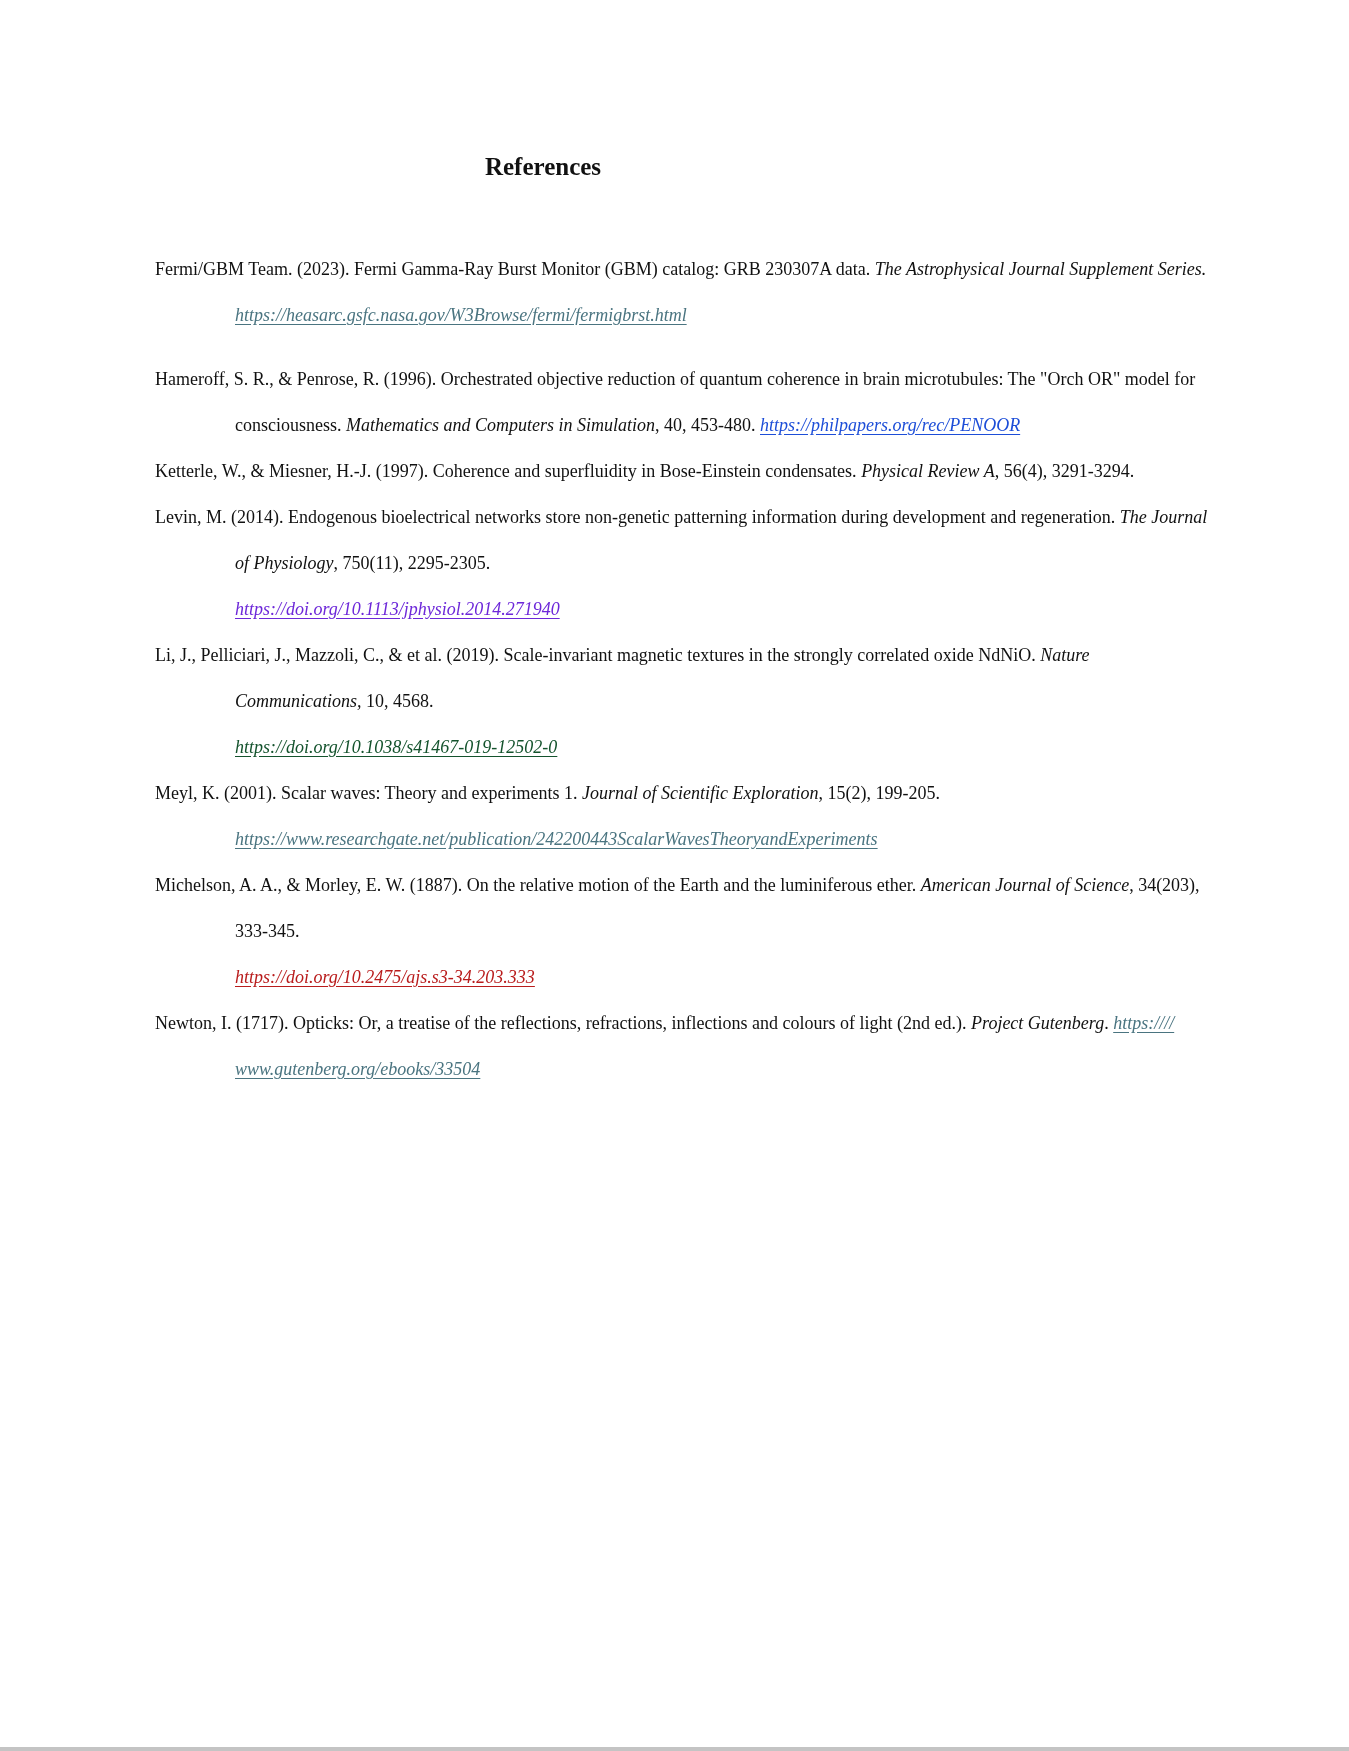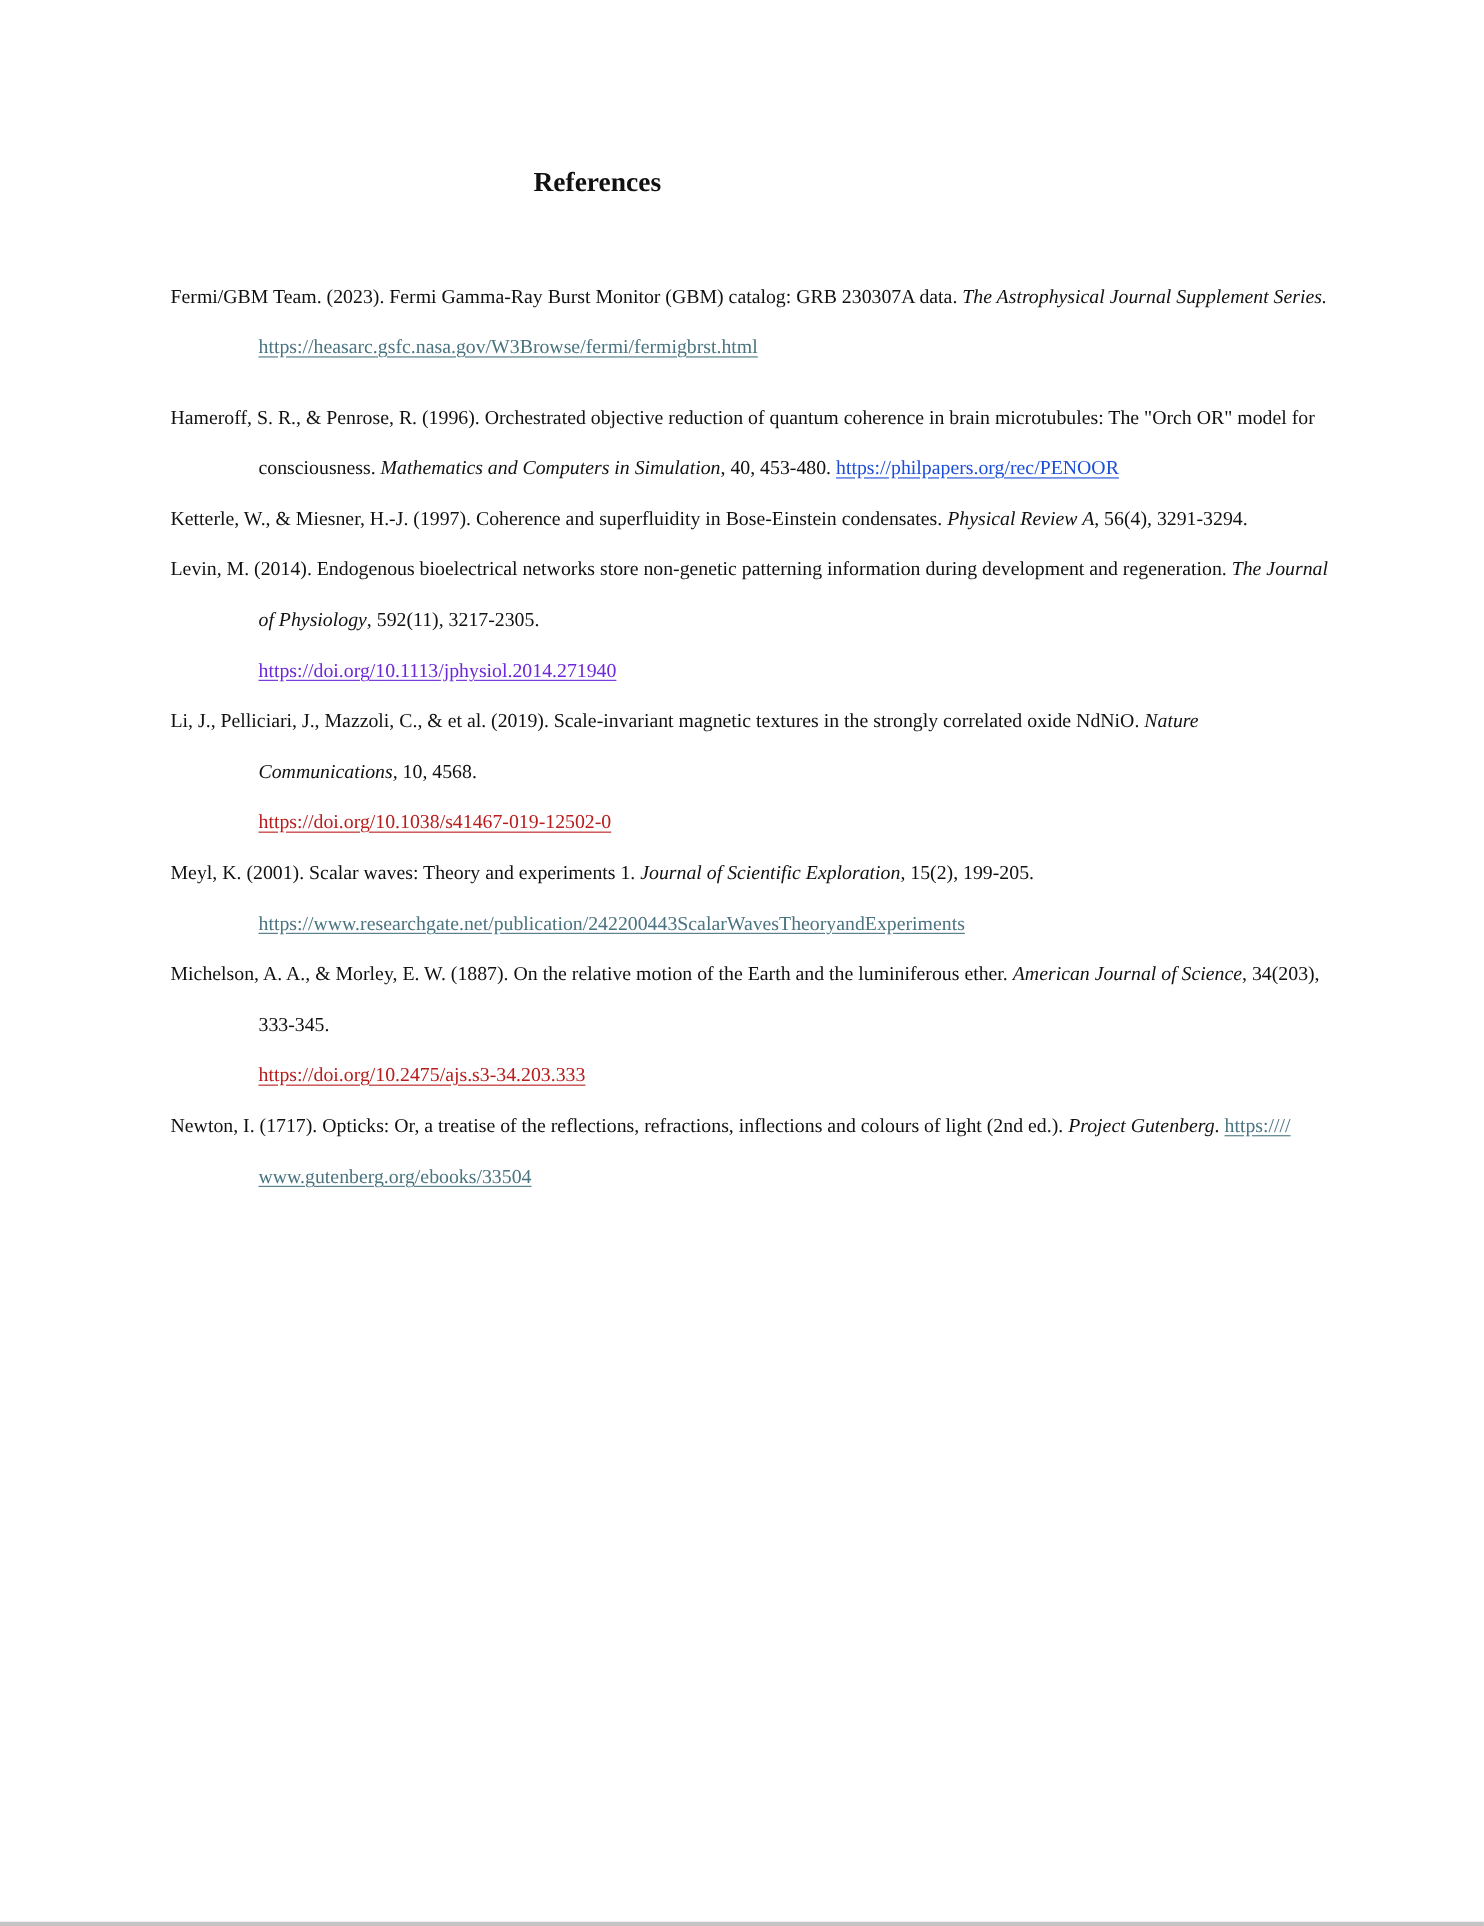--- a/index.html
+++ b/index.html
@@ -15,43 +15,43 @@
     text-align: center; font-weight: bold; font-size: 25px; line-height: 34px;
   }
   .refs { position: absolute; top: 246px; left: 155px; width: 1060px; }
   .ref {
     font-size: 18px; line-height: 46px;
     padding-left: 80px; text-indent: -80px;
     margin: 0;
   }
   .ref.gap { margin-top: 18px; }
   .ref i { font-style: italic; }
-  .ref a { color: #4a7480; text-decoration: underline; text-underline-offset: 3px; }
+  .ref a { color: #4a7480; text-decoration: underline; text-underline-offset: 3px; font-style: italic; }
 </style>
 </head>
 <body>
 
 <div class="page">
   <div class="heading">References</div>
 
   <div class="refs">
     <p class="ref">
       <span>Fermi/GBM Team. (2023). Fermi Gamma-Ray Burst Monitor (GBM) catalog: GRB 230307A data. </span><i>The Astrophysical Journal Supplement Series.</i><span> </span><br><a style="color: rgb(74, 116, 128);">https://heasarc.gsfc.nasa.gov/W3Browse/fermi/fermigbrst.html</a>
     </p>
     <p class="ref gap">
       <span>Hameroff, S. R., &amp; Penrose, R. (1996). Orchestrated objective reduction of quantum coherence in brain microtubules: The "Orch OR" model for consciousness. </span><i>Mathematics and Computers in Simulation</i><span>, 40, 453-480. </span><a style="color: #1d4ed8;">https://philpapers.org/rec/PENOOR</a>
     </p>
     <p class="ref">
       <span>Ketterle, W., &amp; Miesner, H.-J. (1997). Coherence and superfluidity in Bose-Einstein condensates. </span><i>Physical Review A</i><span>, 56(4), 3291-3294.</span>
     </p>
     <p class="ref">
-      <span>Levin, M. (2014). Endogenous bioelectrical networks store non-genetic patterning information during development and regeneration. </span><i>The Journal of Physiology</i><span>, 592(11), 3217-2305. </span><br><a style="color: #6d28d9;">https://doi.org/10.1113/jphysiol.2014.271940</a>
+      <span>Levin, M. (2014). Endogenous bioelectrical networks store non-genetic patterning information during development and regeneration. </span><i>The Journal of Physiology</i><span>, 750(11), 2295-2305. </span><br><a style="color: #6d28d9;">https://doi.org/10.1113/jphysiol.2014.271940</a>
     </p>
     <p class="ref">
-      <span>Li, J., Pelliciari, J., Mazzoli, C., &amp; et al. (2019). Scale-invariant magnetic textures in the strongly correlated oxide NdNiO. </span><i>Nature Communications,</i><span> 10, 4568. </span><br><a style="color: #b91c1c;">https://doi.org/10.1038/s41467-019-12502-0</a>
+      <span>Li, J., Pelliciari, J., Mazzoli, C., &amp; et al. (2019). Scale-invariant magnetic textures in the strongly correlated oxide NdNiO. </span><i>Nature Communications,</i><span> 10, 4568. </span><br><a style="color: #14532d;">https://doi.org/10.1038/s41467-019-12502-0</a>
     </p>
     <p class="ref">
       <span>Meyl, K. (2001). Scalar waves: Theory and experiments 1. </span><i>Journal of Scientific Exploration</i><span>, 15(2), 199-205. </span><br><a style="color: rgb(74, 116, 128);">https://www.researchgate.net/publication/242200443ScalarWavesTheoryandExperiments</a>
     </p>
     <p class="ref">
       <span>Michelson, A. A., &amp; Morley, E. W. (1887). On the relative motion of the Earth and the luminiferous ether. </span><i>American Journal of Science</i><span>, 34(203), 333-345. </span><br><a style="color: #b91c1c;">https://doi.org/10.2475/ajs.s3-34.203.333</a>
     </p>
     <p class="ref">
       <span>Newton, I. (1717). Opticks: Or, a treatise of the reflections, refractions, inflections and colours of light (2nd ed.). </span><i>Project Gutenberg</i><span>. </span><a style="color: rgb(74, 116, 128);">https://// www.gutenberg.org/ebooks/33504</a>
     </p>

